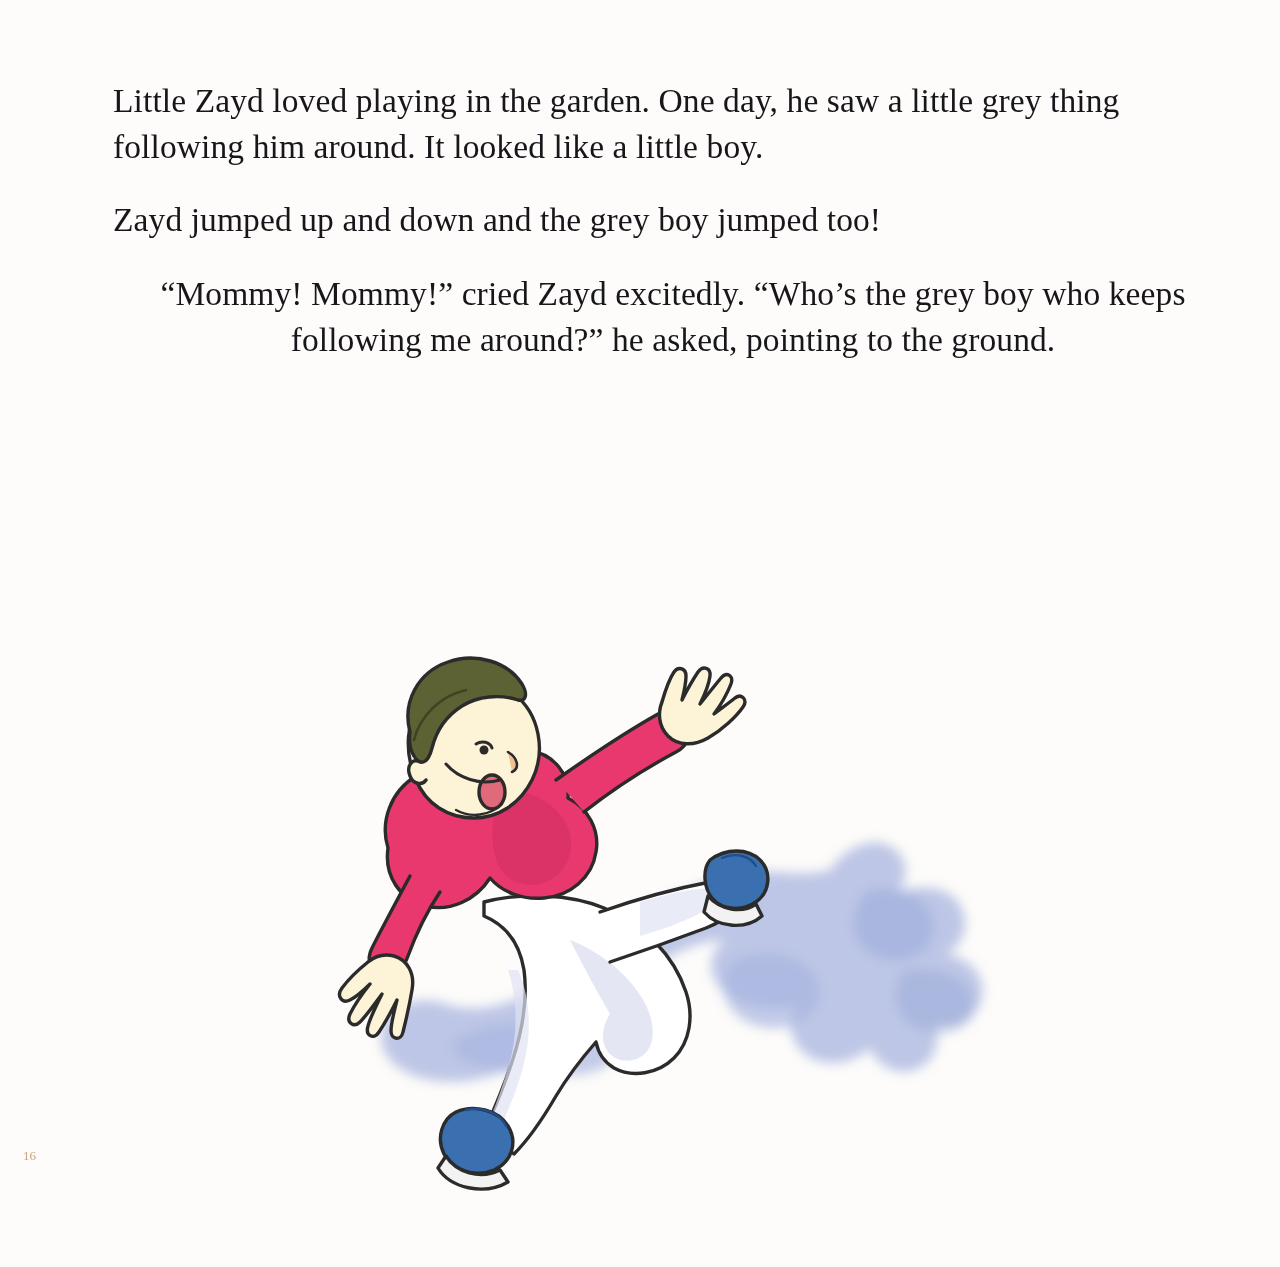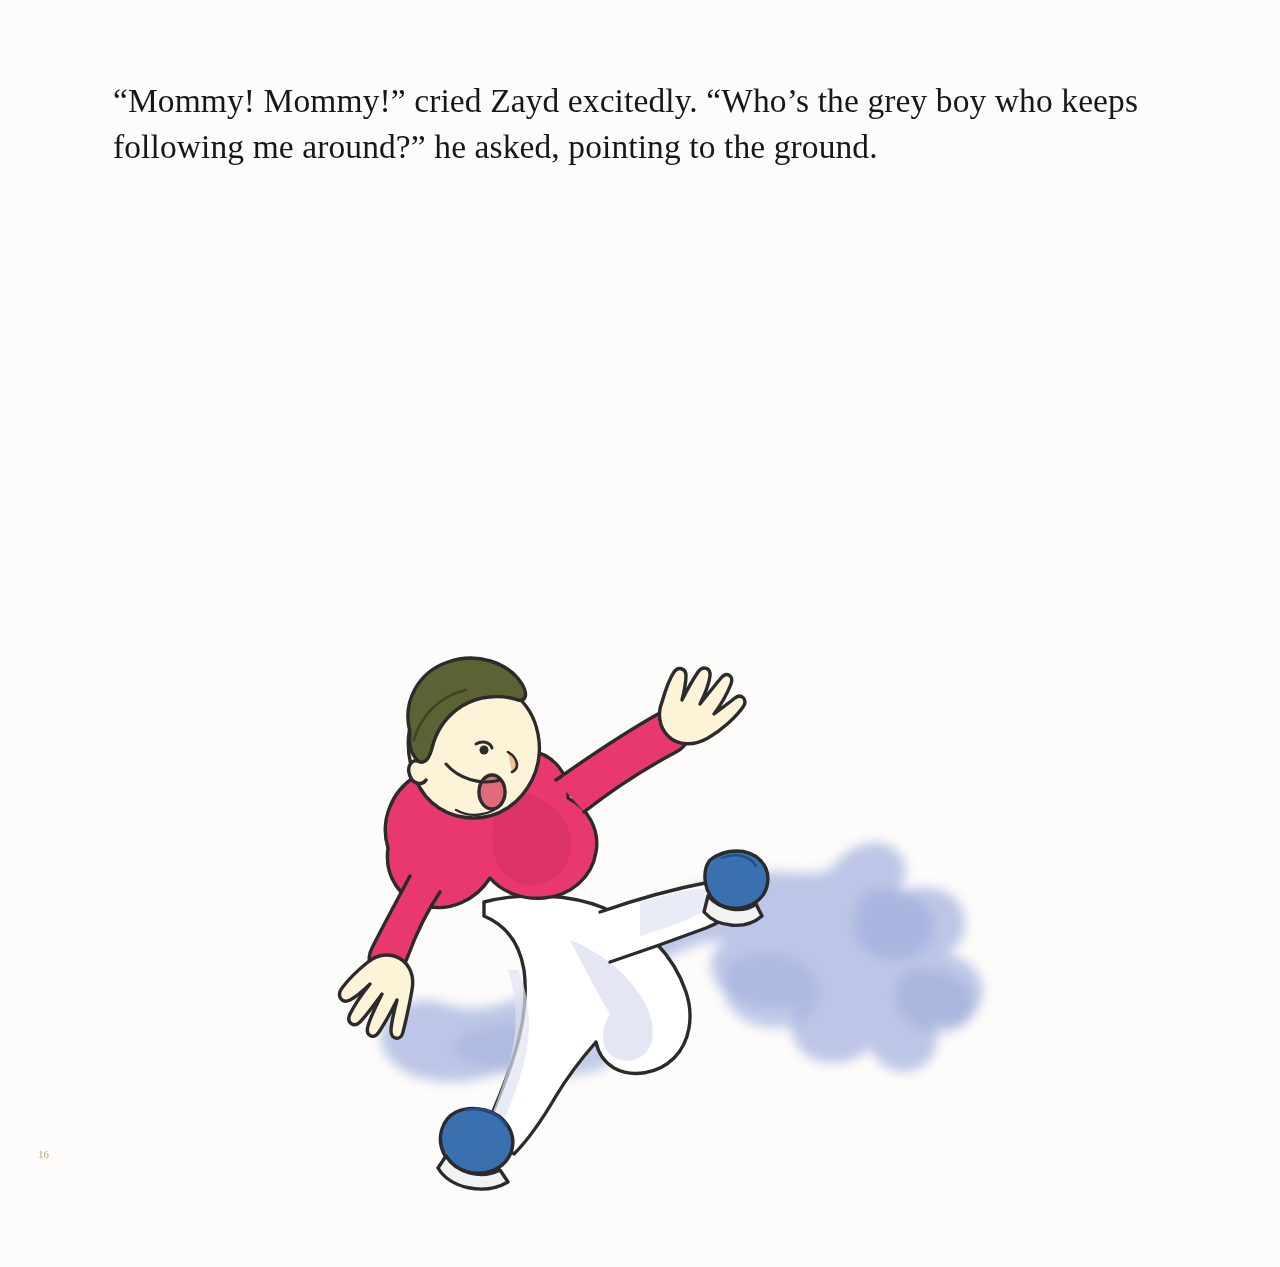--- a/index.html
+++ b/index.html
@@ -28,46 +28,48 @@
   }
   .para {
     font-family: "Liberation Serif", serif;
     font-size: 33.5px;
     line-height: 1.38;
     color: #17171b;
     margin: 0 0 27px 0;
     letter-spacing: 0.1px;
     text-rendering: optimizeLegibility;
   }
-  .para:last-child { margin-bottom: 0; }
+  .para:last-child { margin-bottom: 0; text-align: center; }
 
   .page-number {
     position: absolute;
-    left: 38px;
+    left: 23px;
     top: 1148px;
-    font-size: 11px;
+    font-size: 13px;
     color: #c9a37a;
     font-family: "Liberation Serif", serif;
   }
 
   .illustration {
     position: absolute;
     left: 270px;
     top: 640px;
     width: 760px;
     height: 560px;
   }
   .illustration svg { display: block; width: 100%; height: 100%; }
 </style>
 </head>
 <body>
 
 <div class="page">
 
   <div class="text-block">
+    <p class="para">Little Zayd loved playing in the garden. One day, he saw a little grey thing following him around. It looked like a little boy.</p>
+    <p class="para">Zayd jumped up and down and the grey boy jumped too!</p>
     <p class="para">“Mommy! Mommy!” cried Zayd excitedly. “Who’s the grey boy who keeps following me around?” he asked, pointing to the ground.</p>
   </div>
 
   <div class="illustration">
     <svg viewBox="0 0 760 560" xmlns="http://www.w3.org/2000/svg">
       <defs>
         <filter id="soft" x="-20%" y="-20%" width="140%" height="140%">
           <feGaussianBlur stdDeviation="3"></feGaussianBlur>
         </filter>
         <filter id="soft2" x="-20%" y="-20%" width="140%" height="140%">

